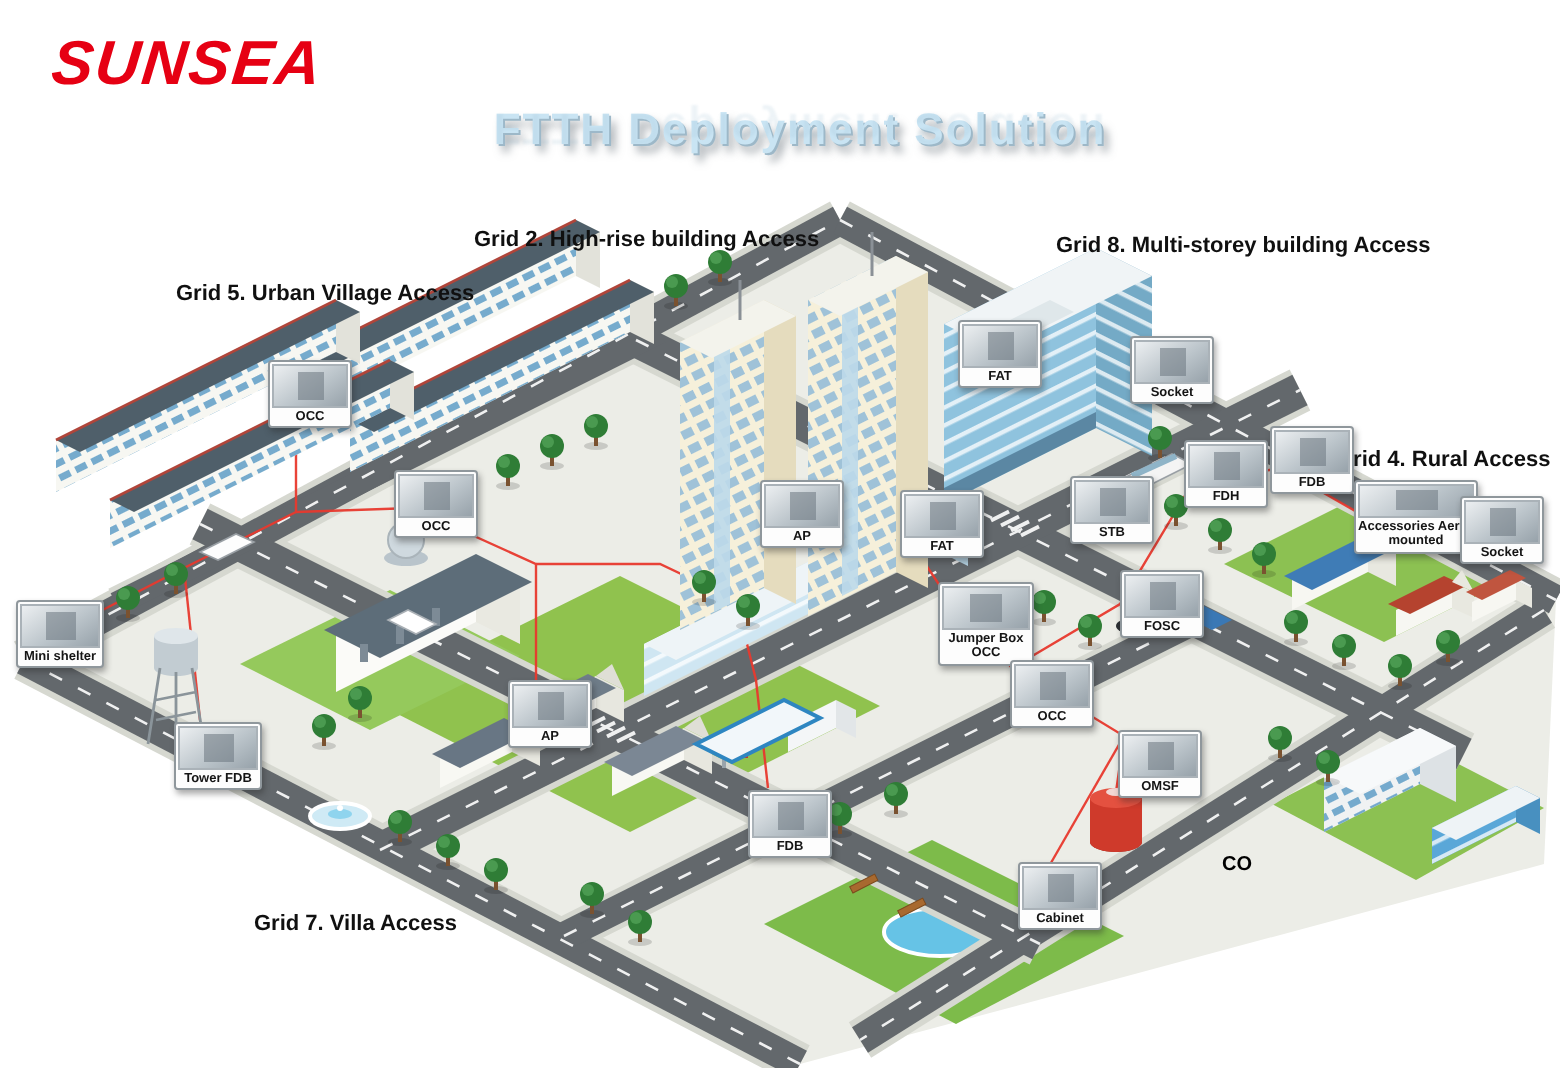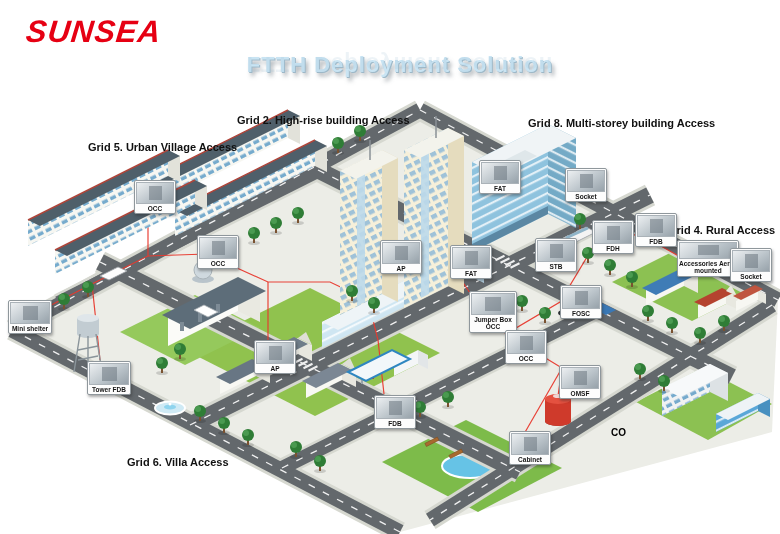--- a/index.html
+++ b/index.html
@@ -349,21 +349,21 @@
     <span>SUNSEA</span>
   </div>
 
   <div class="title">FTTH Deployment Solution</div>
   <div class="title-reflect">FTTH Deployment Solution</div>
 
   <div class="grid-label" id="grid1">Grid 5. Urban Village Access</div>
   <div class="grid-label" id="grid2">Grid 2. High-rise building Access</div>
   <div class="grid-label" id="grid3">Grid 8. Multi-storey building Access</div>
   <div class="grid-label" id="grid4">Grid 4. Rural Access</div>
-  <div class="grid-label" id="grid5">Grid 6. Villa Access</div>
+  <div class="grid-label" id="grid5">Grid 7. Villa Access</div>
 
   <div class="callout" style="left:134px;top:180px">
     <div class="ph"></div>
     <div class="lbl">OCC</div>
   </div>
   <div class="callout" style="left:197px;top:235px">
     <div class="ph"></div>
     <div class="lbl">OCC</div>
   </div>
   <div class="callout" style="left:8px;top:300px;width:40px">

